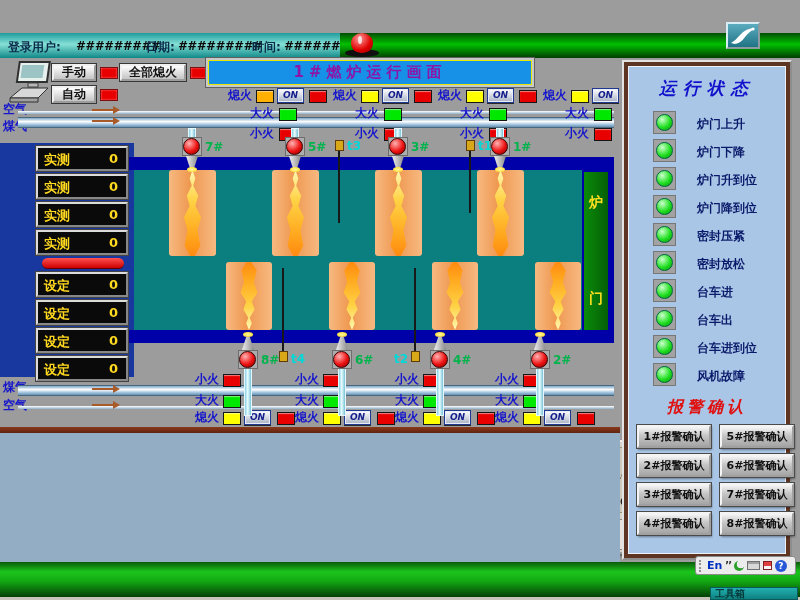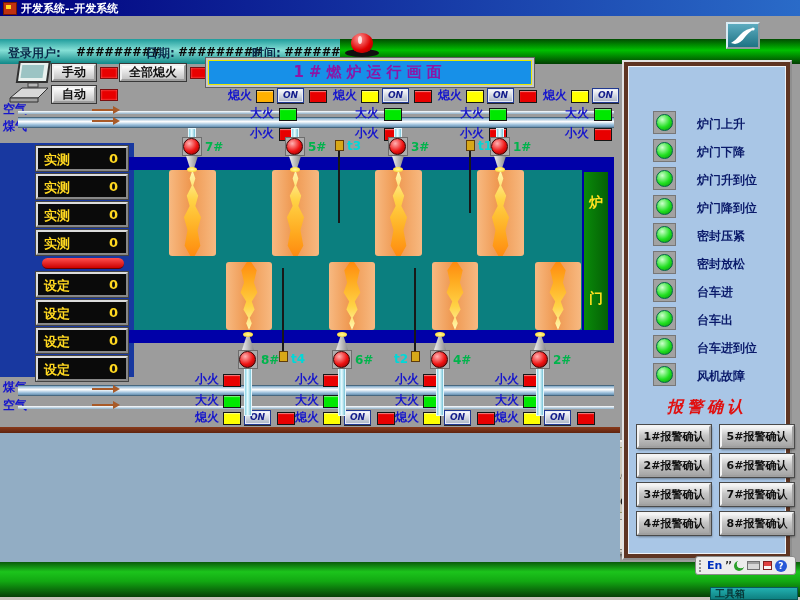--- a/index.html
+++ b/index.html
@@ -9,21 +9,21 @@
   
   #titlebar{position:absolute;left:0;top:0;width:800px;height:16px;
     background:linear-gradient(90deg,#00007e,#2a6bc8);display:flex;align-items:center;gap:4px;padding-left:3px;box-sizing:border-box;}
   #titlebar .ttl{color:#fff;font-size:11px;font-weight:bold;white-space:nowrap;}
   #appicon{width:12px;height:11px;background:#c03010;border:1px solid #701800;position:relative;}
   #appicon::after{content:"";position:absolute;left:2px;top:2px;width:5px;height:4px;background:#ffd820;}
   #menubar{position:absolute;left:0;top:16px;width:800px;height:16px;background:#d4d0c8;
     border-bottom:1px solid #808080;display:flex;align-items:center;padding-left:6px;box-sizing:border-box;gap:18px;}
   .menu-item{font-size:11px;color:#101010;white-space:nowrap;}
   
-  #infobar{position:absolute;left:0;top:39px;width:800px;height:25px;}
+  #infobar{position:absolute;left:0;top:33px;width:800px;height:25px;}
   #infoleft{position:absolute;left:0;top:0;width:340px;height:25px;
     background:linear-gradient(180deg,#1f9c9c,#86e0d6 45%,#0f8888);}
   #inforight{position:absolute;left:340px;top:0;width:460px;height:25px;
     background:linear-gradient(180deg,#014d01,#00c000 45%,#013d01);}
   .info-lbl{position:absolute;top:6px;font-size:12px;font-weight:bold;color:#0a2a4a;white-space:nowrap;}
   .info-val{position:absolute;top:6px;font-size:12px;font-weight:bold;font-style:italic;color:#0a0a0a;letter-spacing:1px;white-space:nowrap;}
   #banner-title{position:absolute;left:386px;top:3px;font-size:17px;font-weight:bold;color:#e81414;
     letter-spacing:3px;white-space:nowrap;text-shadow:1px 1px 0 #002800;}
   
   .btn3d{position:absolute;background:linear-gradient(180deg,#fdfdfd,#c4c4c4);border:2px outset #f0f0f0;
@@ -114,24 +114,20 @@
   #banner-lamp{position:absolute;left:344px;top:33px;width:36px;height:24px;}
   #logo{position:absolute;left:726px;top:22px;width:34px;height:27px;background:linear-gradient(180deg,#5cacc0,#1e7384);
     border:2px outset #d8ecf4;box-sizing:border-box;z-index:5;}
   .doorchar{position:absolute;left:0;width:100%;text-align:center;color:#ffe020;font-size:14px;font-weight:bold;}
 </style>
 </head>
 <body>
 
 <div id="stage">
 
-  <div id="titlebar">
-    <div id="appicon"></div>
-    <span class="ttl">开发系统--开发系统</span>
-  </div>
 
 
   <div id="infobar">
     <div id="infoleft">
       <span class="info-lbl" style="left:8px">登录用户:</span>
       <span class="info-val" style="left:76px">#########</span>
       <span class="info-lbl" style="left:146px">日期:</span>
       <span class="info-val" style="left:178px">#########</span>
       <span class="info-lbl" style="left:252px">时间:</span>
       <span class="info-val" style="left:284px">#########</span>
@@ -470,20 +466,21 @@
           <div class="glabel">2#炉温:  ℃</div>
         </div>
         <div class="gstrip">
           <div class="gdisp">0000.0</div>
         </div>
       </div>
     </div>
 
   <div id="rpanel">
     <div id="rpanel-in">
+      <div class="panel-title-blue">运行状态</div>
       <div id="status-rows">
           <div class="lamp-sq" style="top: 44px;">
             <div class="lamp-g"></div>
           </div>
           <div class="status-lbl" style="top: 49px;">炉门上升</div>
           <div class="lamp-sq" style="top: 72px;">
             <div class="lamp-g"></div>
           </div>
           <div class="status-lbl" style="top: 77px;">炉门下降</div>
           <div class="lamp-sq" style="top: 100px;">

